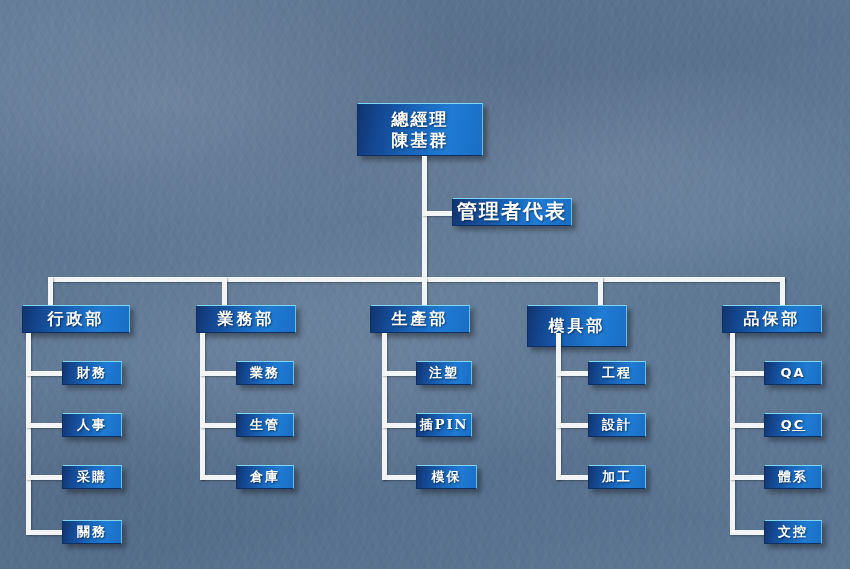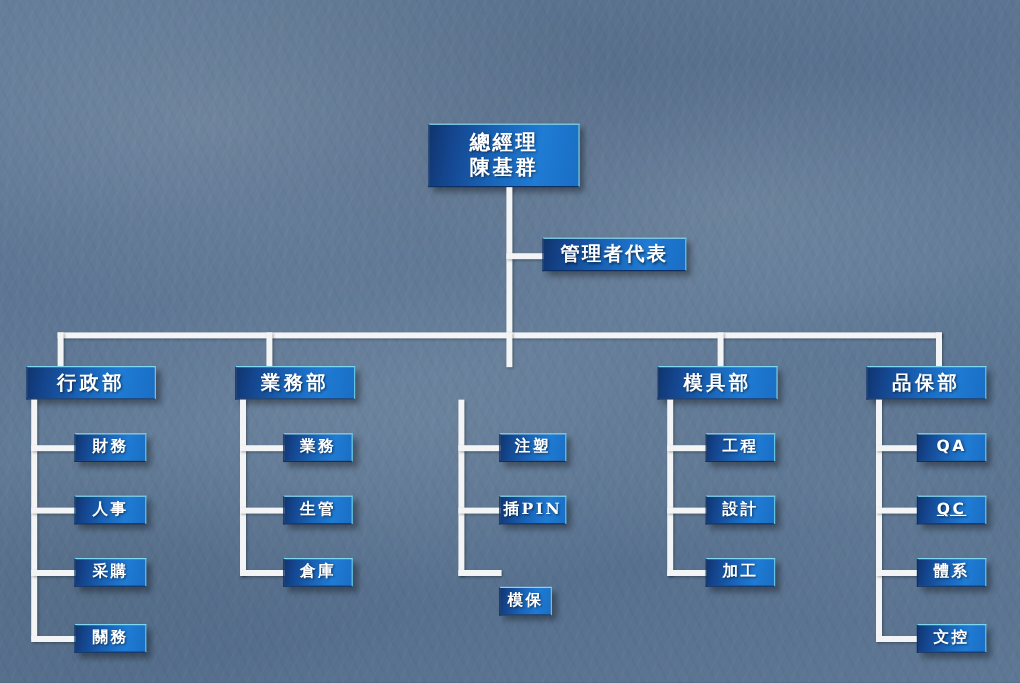--- a/index.html
+++ b/index.html
@@ -75,21 +75,21 @@
     font-family: "DejaVu Serif", "Liberation Serif", serif;
     font-weight: bold;
     text-shadow: 1px 1px 2px rgba(0,0,0,0.55);
     line-height: 1.18;
   }
   .box.lat {
     font-family: "DejaVu Sans", "Liberation Sans", sans-serif;
     letter-spacing: 1px;
   }
   .box.root  { font-size: 17px; letter-spacing: 2px; }
-  .box.rep   { font-size: 16px; letter-spacing: 2px; }
+  .box.rep   { font-size: 20px; letter-spacing: 2px; }
   .box.dept  { font-size: 16px; letter-spacing: 3px; }
   .box.sub   { font-size: 13px; letter-spacing: 2px; }
 </style>
 </head>
 <body>
 
 <div id="stage">
 
   <div id="texture"></div>
 
@@ -127,29 +127,30 @@
 
   <div class="box dept" style="left:196px; top:305px; width:100px; height:28px;">業務部</div>
   <div class="line v" style="left:200px; top:333px; height:147px;"></div>
   <div class="line h" style="left:200px; top:371px; width:38px;"></div>
   <div class="line h" style="left:200px; top:423px; width:38px;"></div>
   <div class="line h" style="left:200px; top:475px; width:38px;"></div>
   <div class="box sub" style="left:236px; top:361px; width:58px; height:24px;">業務</div>
   <div class="box sub" style="left:236px; top:413px; width:58px; height:24px;">生管</div>
   <div class="box sub" style="left:236px; top:465px; width:58px; height:24px;">倉庫</div>
 
+  <div class="box dept" style="left:370px; top:305px; width:100px; height:28px;">生產部</div>
   <div class="line v" style="left:382px; top:333px; height:147px;"></div>
   <div class="line h" style="left:382px; top:371px; width:36px;"></div>
   <div class="line h" style="left:382px; top:423px; width:36px;"></div>
   <div class="line h" style="left:382px; top:475px; width:36px;"></div>
   <div class="box sub" style="left:416px; top:361px; width:56px; height:24px;">注塑</div>
   <div class="box sub" style="left:416px; top:413px; width:56px; height:24px;">插PIN</div>
-  <div class="box sub" style="left:416px; top:465px; width:44px; height:24px;margin-top:24px;">模保</div>
+  <div class="box sub" style="left:416px; top:465px; width:61px; height:24px;">模保</div>
 
-  <div class="box dept" style="left:548px; top:305px; width:100px; height:28px;">模具部</div>
+  <div class="box dept" style="left:527px; top:305px; width:100px; height:42px;">模具部</div>
   <div class="line v" style="left:556px; top:333px; height:147px;"></div>
   <div class="line h" style="left:556px; top:371px; width:34px;"></div>
   <div class="line h" style="left:556px; top:423px; width:34px;"></div>
   <div class="line h" style="left:556px; top:475px; width:34px;"></div>
   <div class="box sub" style="left:588px; top:361px; width:58px; height:24px;">工程</div>
   <div class="box sub" style="left:588px; top:413px; width:58px; height:24px;">設計</div>
   <div class="box sub" style="left:588px; top:465px; width:58px; height:24px;">加工</div>
 
   <div class="box dept" style="left:722px; top:305px; width:100px; height:28px;text-align:center;">品保部</div>
   <div class="line v" style="left:730px; top:333px; height:200px;"></div>

